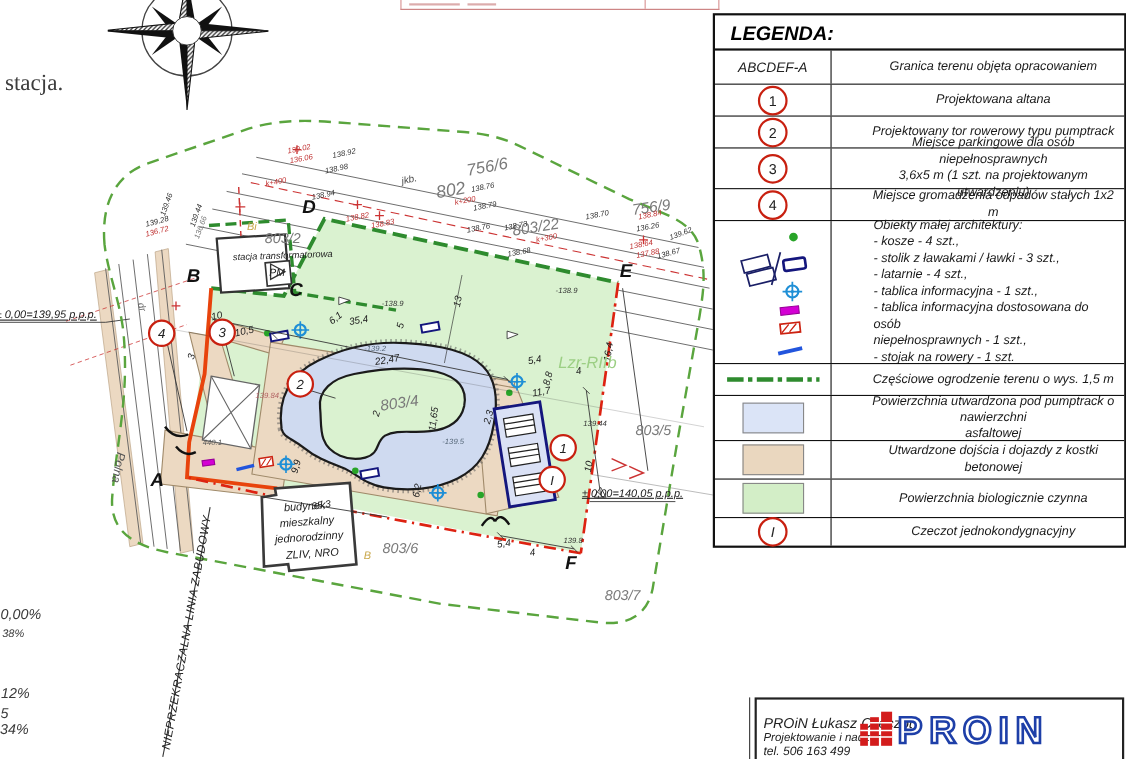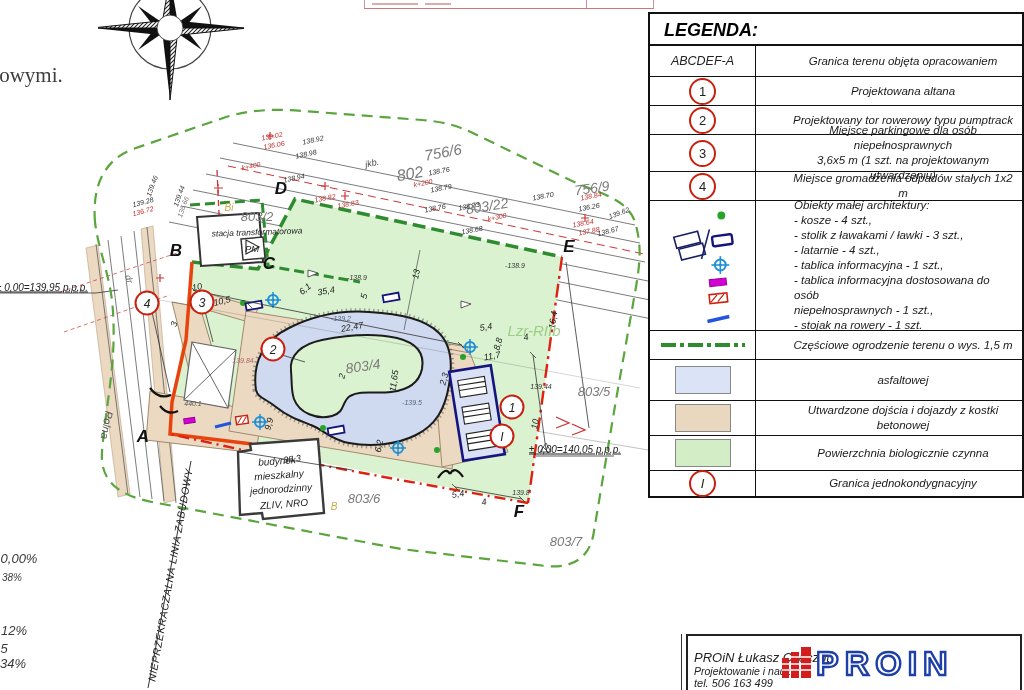--- a/index.html
+++ b/index.html
@@ -345,21 +345,21 @@
       <div class="lbl" style="left: 4px; top: 648px; font-size: 13px; color: rgb(58, 58, 58); transform: translate(-50%, -50%) rotate(0deg);">5</div>
       <div class="lbl" style="left: 13px; top: 663px; font-size: 13px; color: rgb(58, 58, 58); transform: translate(-50%, -50%) rotate(0deg);">34%</div>
       <div class="marker" style="left: 147px; top: 303px;">4</div>
       <div class="marker" style="left: 202px; top: 302px;">3</div>
       <div class="marker" style="left: 273px; top: 349px;">2</div>
       <div class="marker" style="left: 512px; top: 407px;">1</div>
       <div class="marker" style="left: 502px; top: 436px; font-style: italic;">I</div>
     </div>
 
   <div class="lbl" style="left:31px;top:75px;font-style:normal;font-size:21px;color:#3d3d3d;
-       font-family:'Liberation Serif',serif;">owymi.</div>
+       font-family:'Liberation Serif',serif;">stacja.</div>
 
   <div id="legend">
     <div class="hdr">LEGENDA:</div>
     <div id="legend-rows">
         <div class="lrow" style="height: 31px;">
           <div class="lsym">
             <span class="lg-abc">ABCDEF-A</span>
           </div>
           <div class="ldesc">
             <div>Granica terenu objęta opracowaniem</div>
@@ -441,20 +441,21 @@
           </div>
           <div class="ldesc">
             <div>Częściowe ogrodzenie terenu o wys. 1,5 m</div>
           </div>
         </div>
         <div class="lrow" style="height: 41px;">
           <div class="lsym">
             <span class="lg-sw" style="background:#dbe4f7"></span>
           </div>
           <div class="ldesc">
+            <div>Powierzchnia utwardzona pod pumptrack o nawierzchni</div>
             <div>asfaltowej</div>
           </div>
         </div>
         <div class="lrow" style="height: 35px;">
           <div class="lsym">
             <span class="lg-sw" style="background:#ead7bf"></span>
           </div>
           <div class="ldesc">
             <div>Utwardzone dojścia i dojazdy z kostki betonowej</div>
           </div>
@@ -465,21 +466,21 @@
           </div>
           <div class="ldesc">
             <div>Powierzchnia biologicznie czynna</div>
           </div>
         </div>
         <div class="lrow" style="height: 25px;">
           <div class="lsym">
             <span class="lg-circ" style="font-style:italic">I</span>
           </div>
           <div class="ldesc">
-            <div>Granica jednokondygnacyjny</div>
+            <div>Czeczot jednokondygnacyjny</div>
           </div>
         </div>
       </div>
   </div>
 
   <div id="tb-extra-line"></div>
   <div id="tblock">
     <div class="inner">
       <div id="tb-company">PROiN Łukasz Czeczot</div>
       <div id="tb-sub">Projektowanie i nadzór</div>

